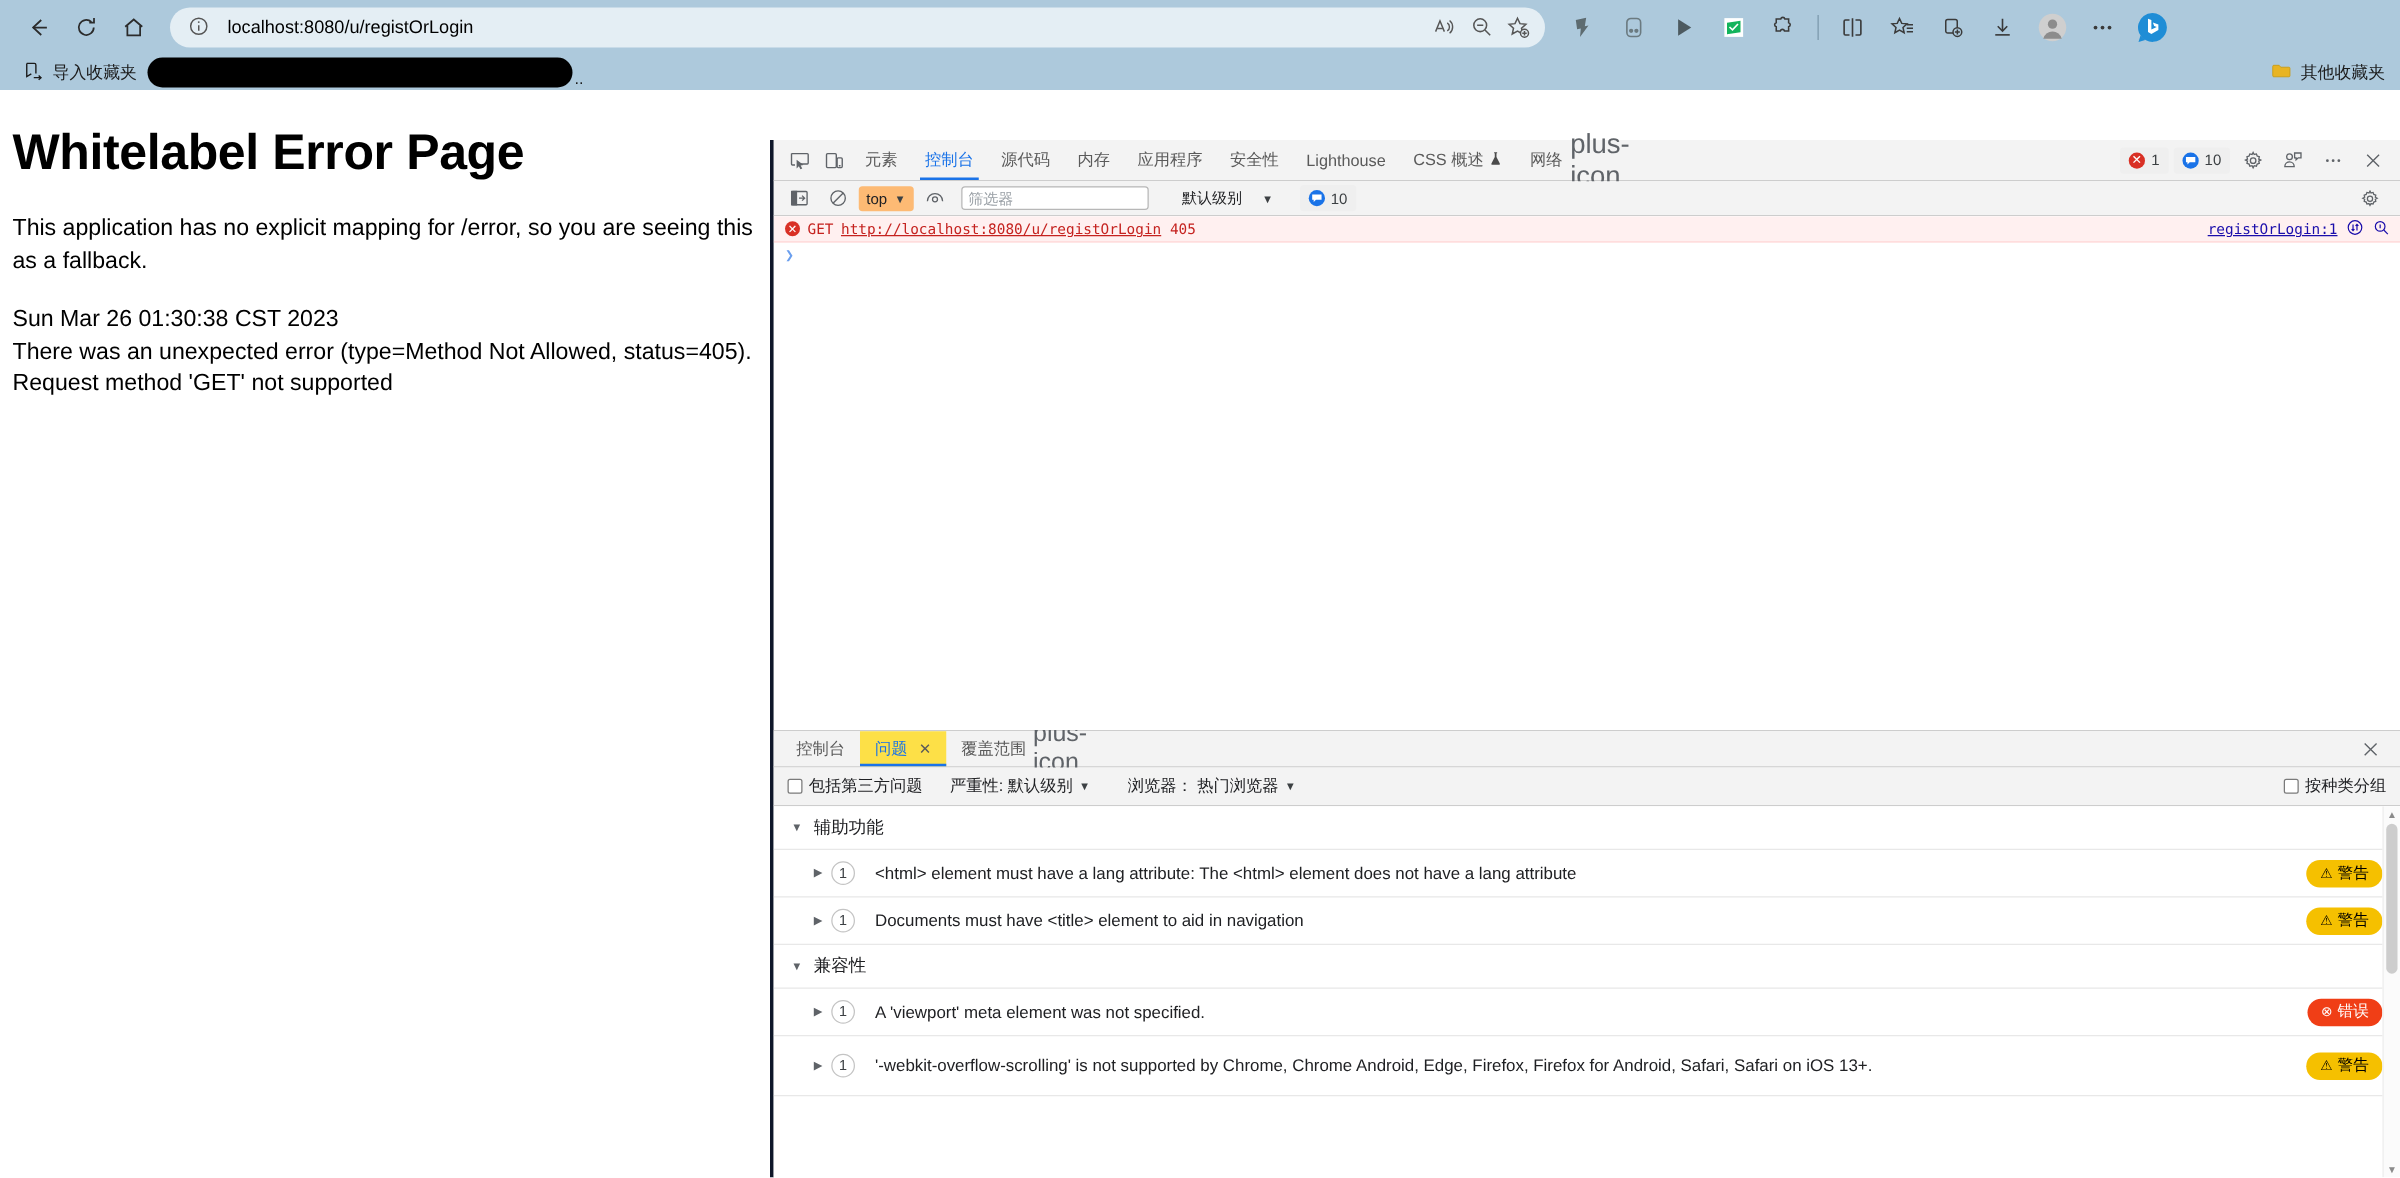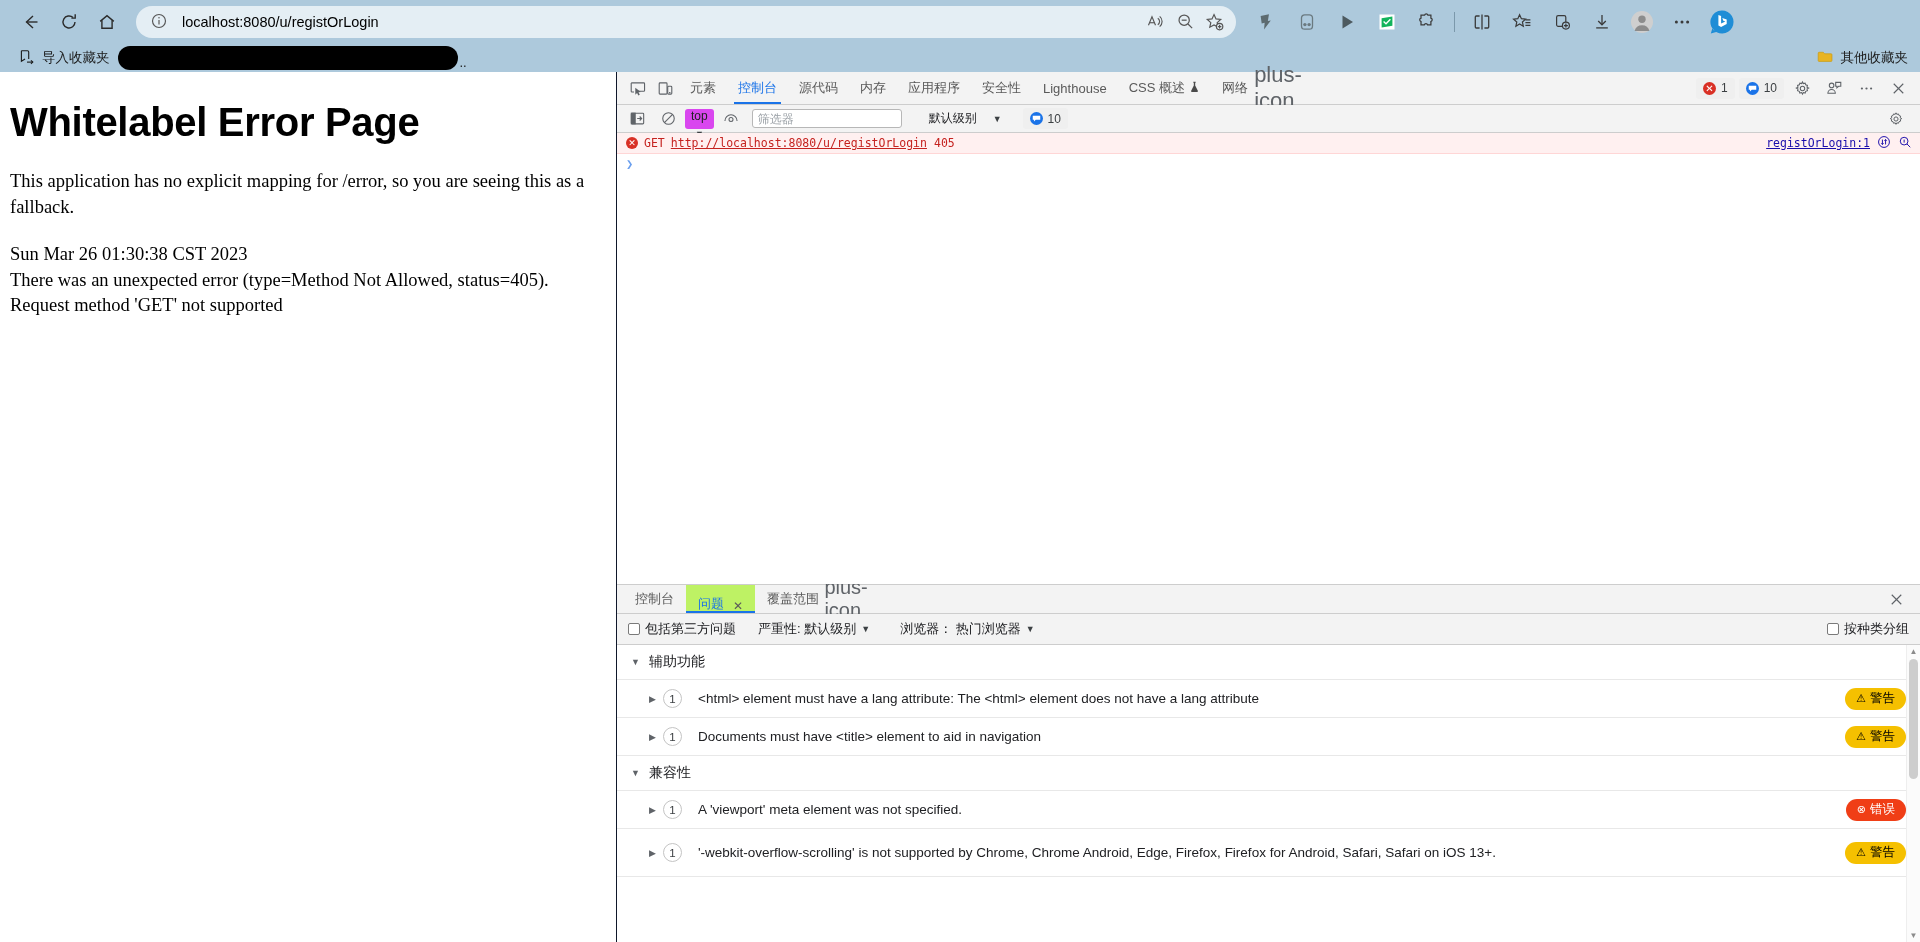--- a/index.html
+++ b/index.html
@@ -124,33 +124,33 @@
     margin: 14px 0 24px 0;
     color: #000;
     letter-spacing: -0.3px;
   }
   #page-pane p {
     font-size: 18.5px;
     line-height: 1.38;
     color: #000;
     margin: 0 0 22px 0;
     max-width: 595px;
-    font-family: Liberation Serif, serif;
   }
   #page-pane p.tight { margin-bottom: 0; }
 
   #devtools {
     flex: 1 1 auto;
     min-width: 0;
     background: #ffffff;
-    border-left: 1px solid #0f172a;
+    border-left: 3px solid #0f172a;
     display: flex;
     flex-direction: column;
     font-size: 12px;
     color: #202124;
+    margin-top: 40px;
   }
 
   
   #dt-tabbar {
     height: 33px;
     flex: none;
     display: flex;
     align-items: center;
     background: #f3f3f3;
     border-bottom: 1px solid #cdcdcd;
@@ -217,26 +217,25 @@
     display: flex;
     align-items: center;
     gap: 3px;
     padding: 0 6px;
     background: #f3f3f3;
     border-bottom: 1px solid #cdcdcd;
   }
   #ctx-select {
     height: 20px;
     display: flex; align-items: center; gap: 6px;
-    background: #d946ef;
+    background: #fdba74;
     border-radius: 3px;
     padding: 0 6px;
     font-size: 12px;
     color: #202124;
-    flex-direction: column;
   }
   .caret { font-size: 9px; color:#3c4043; }
   #filter-input {
     width: 150px; height: 19px;
     border: 1px solid #b7b7b7;
     border-radius: 3px;
     background: #fff;
     font-size: 12px;
     color: #202124;
     padding: 0 5px;
@@ -328,22 +327,21 @@
   .dw-tab {
     display: flex; align-items: center;
     padding: 0 12px;
     font-size: 13px;
     color: #5a5a5a;
     position: relative;
     white-space: nowrap;
   }
   .dw-tab.active {
     color: #1a73e8;
-    background: #bef264;
-    align-items: flex-end;
+    background: #fde047;
   }
   .dw-tab.active::after {
     content: "";
     position: absolute;
     left: 0; right: 0; bottom: 0;
     height: 2px;
     background: #1a73e8;
   }
   .dw-close {
     margin-left: 9px;

